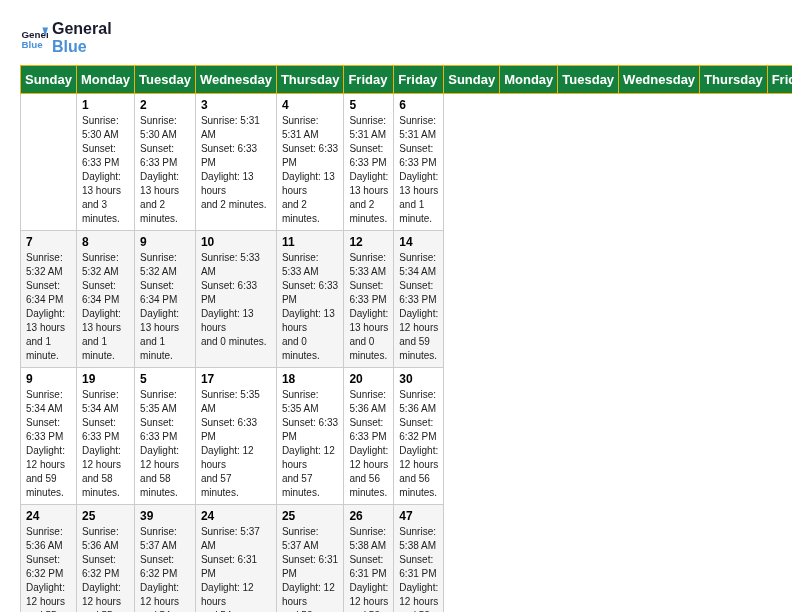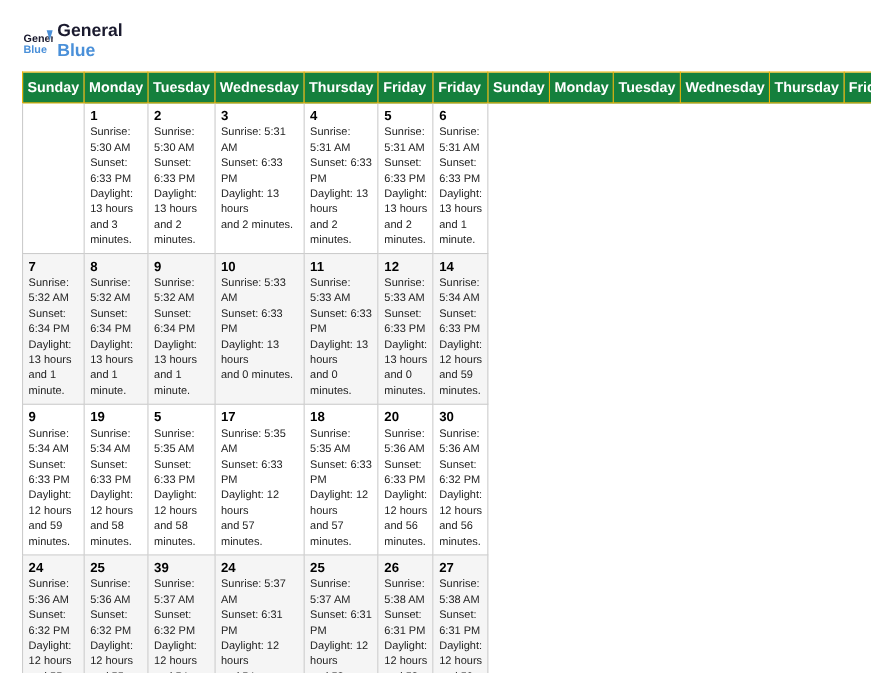--- a/index.html
+++ b/index.html
@@ -221,18 +221,18 @@
         </td>
         <td>
           <span class="day-num">25</span>
           <div class="day-info">Sunrise: 5:37 AM<br>Sunset: 6:31 PM<br>Daylight: 12 hours<br>and 53 minutes.</div>
         </td>
         <td>
           <span class="day-num">26</span>
           <div class="day-info">Sunrise: 5:38 AM<br>Sunset: 6:31 PM<br>Daylight: 12 hours<br>and 53 minutes.</div>
         </td>
         <td>
-          <span class="day-num">27</span>
+          <span class="day-num">47</span>
           <div class="day-info">Sunrise: 5:38 AM<br>Sunset: 6:31 PM<br>Daylight: 12 hours<br>and 52 minutes.</div>
         </td>
       </tr>
     </tbody>
 </table>
 
 </body></html>

